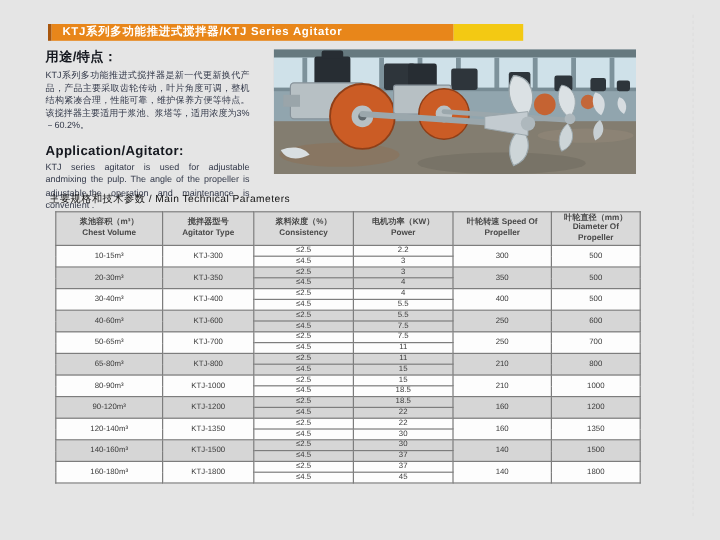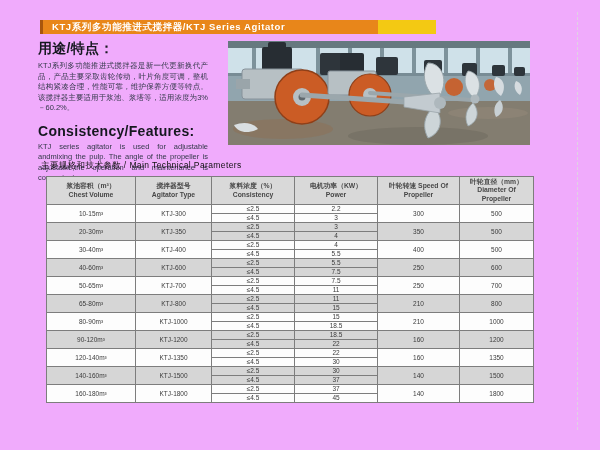--- a/index.html
+++ b/index.html
@@ -1,32 +1,32 @@
 <!DOCTYPE html>
 <html style="--bar-orange: #E8861A; --bar-yellow: #F3C913; --table-header-bg: #D9D9D9; --row-shade-bg: #D6D6D6; --flange-orange: #CB5C25;"><head>
 <meta charset="utf-8">
 <title>KTJ Series Agitator Catalog Page</title>
 <style>
   html,body{margin:0;padding:0;background:#ffffff;}
   .page{
-    position:relative;width:600px;height:450px;background:#f0abfc;
+    position:relative;width:600px;height:450px;background:#e5e5e5;
     font-family:"Liberation Sans","DejaVu Sans",sans-serif;overflow:hidden;
   }
   
   .titlebar{position:absolute;left:40px;top:20px;height:14px;display:flex;}
   .titlebar-cap{width:3px;height:14px;background:#a8560d;}
   .titlebar-orange{
     box-sizing:border-box;width:335px;height:14px;background:var(--bar-orange,#E8861A);
     color:#ffffff;font-size:9.5px;font-weight:bold;line-height:14px;
     padding-left:9px;letter-spacing:0.6px;white-space:nowrap;overflow:hidden;
   }
   .titlebar-yellow{width:58px;height:14px;background:var(--bar-yellow,#F3C913);}
   
   .features{position:absolute;left:38px;top:40px;width:170px;color:#33394a;}
-  .h-cn,.h-en{font-size:14px;font-weight:bold;color:#15181f;margin:0 0 3px 0;letter-spacing:0.3px;}
+  .h-cn,.h-en{font-size:11px;font-weight:bold;color:#15181f;margin:0 0 3px 0;letter-spacing:0.3px;}
   .h-en{margin-top:9px;}
   .body-cn,.body-en{font-size:7.5px;line-height:10.5px;margin:0;text-align:justify;}
   
   .photo{position:absolute;left:228px;top:41px;width:302px;height:104px;overflow:hidden;}
   .photo svg{display:block;}
   
   .table-title{position:absolute;left:41px;top:160px;font-size:8.5px;font-weight:normal;color:#111;letter-spacing:0.4px;}
   
   .table-wrap{position:absolute;left:46px;top:176px;}
   .params-table{border-collapse:collapse;table-layout:fixed;width:487px;border:1px solid #5a5a5a;}
@@ -53,21 +53,21 @@
     <div class="titlebar-cap"></div>
     <div class="titlebar-orange">
       <span>KTJ系列多功能推进式搅拌器/KTJ Series Agitator</span>
     </div>
     <div class="titlebar-yellow"></div>
   </div>
 
   <div class="features">
     <div class="h-cn">用途/特点：</div>
     <p class="body-cn">KTJ系列多功能推进式搅拌器是新一代更新换代产品，产品主要采取齿轮传动，叶片角度可调，整机结构紧凑合理，性能可靠，维护保养方便等特点。该搅拌器主要适用于浆池、浆塔等，适用浓度为3%－60.2%。</p>
-    <div class="h-en">Consistency/Features:</div>
+    <div class="h-en">Application/Agitator:</div>
     <p class="body-en">KTJ series agitator is used for adjustable andmixing the pulp. The angle of the propeller is adjustable,the operation and maintenance is convenient .</p>
   </div>
 
   <div class="photo">
     <svg viewBox="0 0 302 104" width="302" height="104" preserveAspectRatio="none">
 
       <rect x="0" y="0" width="302" height="64" fill="#91a5ae"></rect>
       <rect x="0" y="0" width="302" height="7" fill="#66797f"></rect>
 
       <rect x="0" y="7" width="302" height="26" fill="#cfe1e9"></rect>

